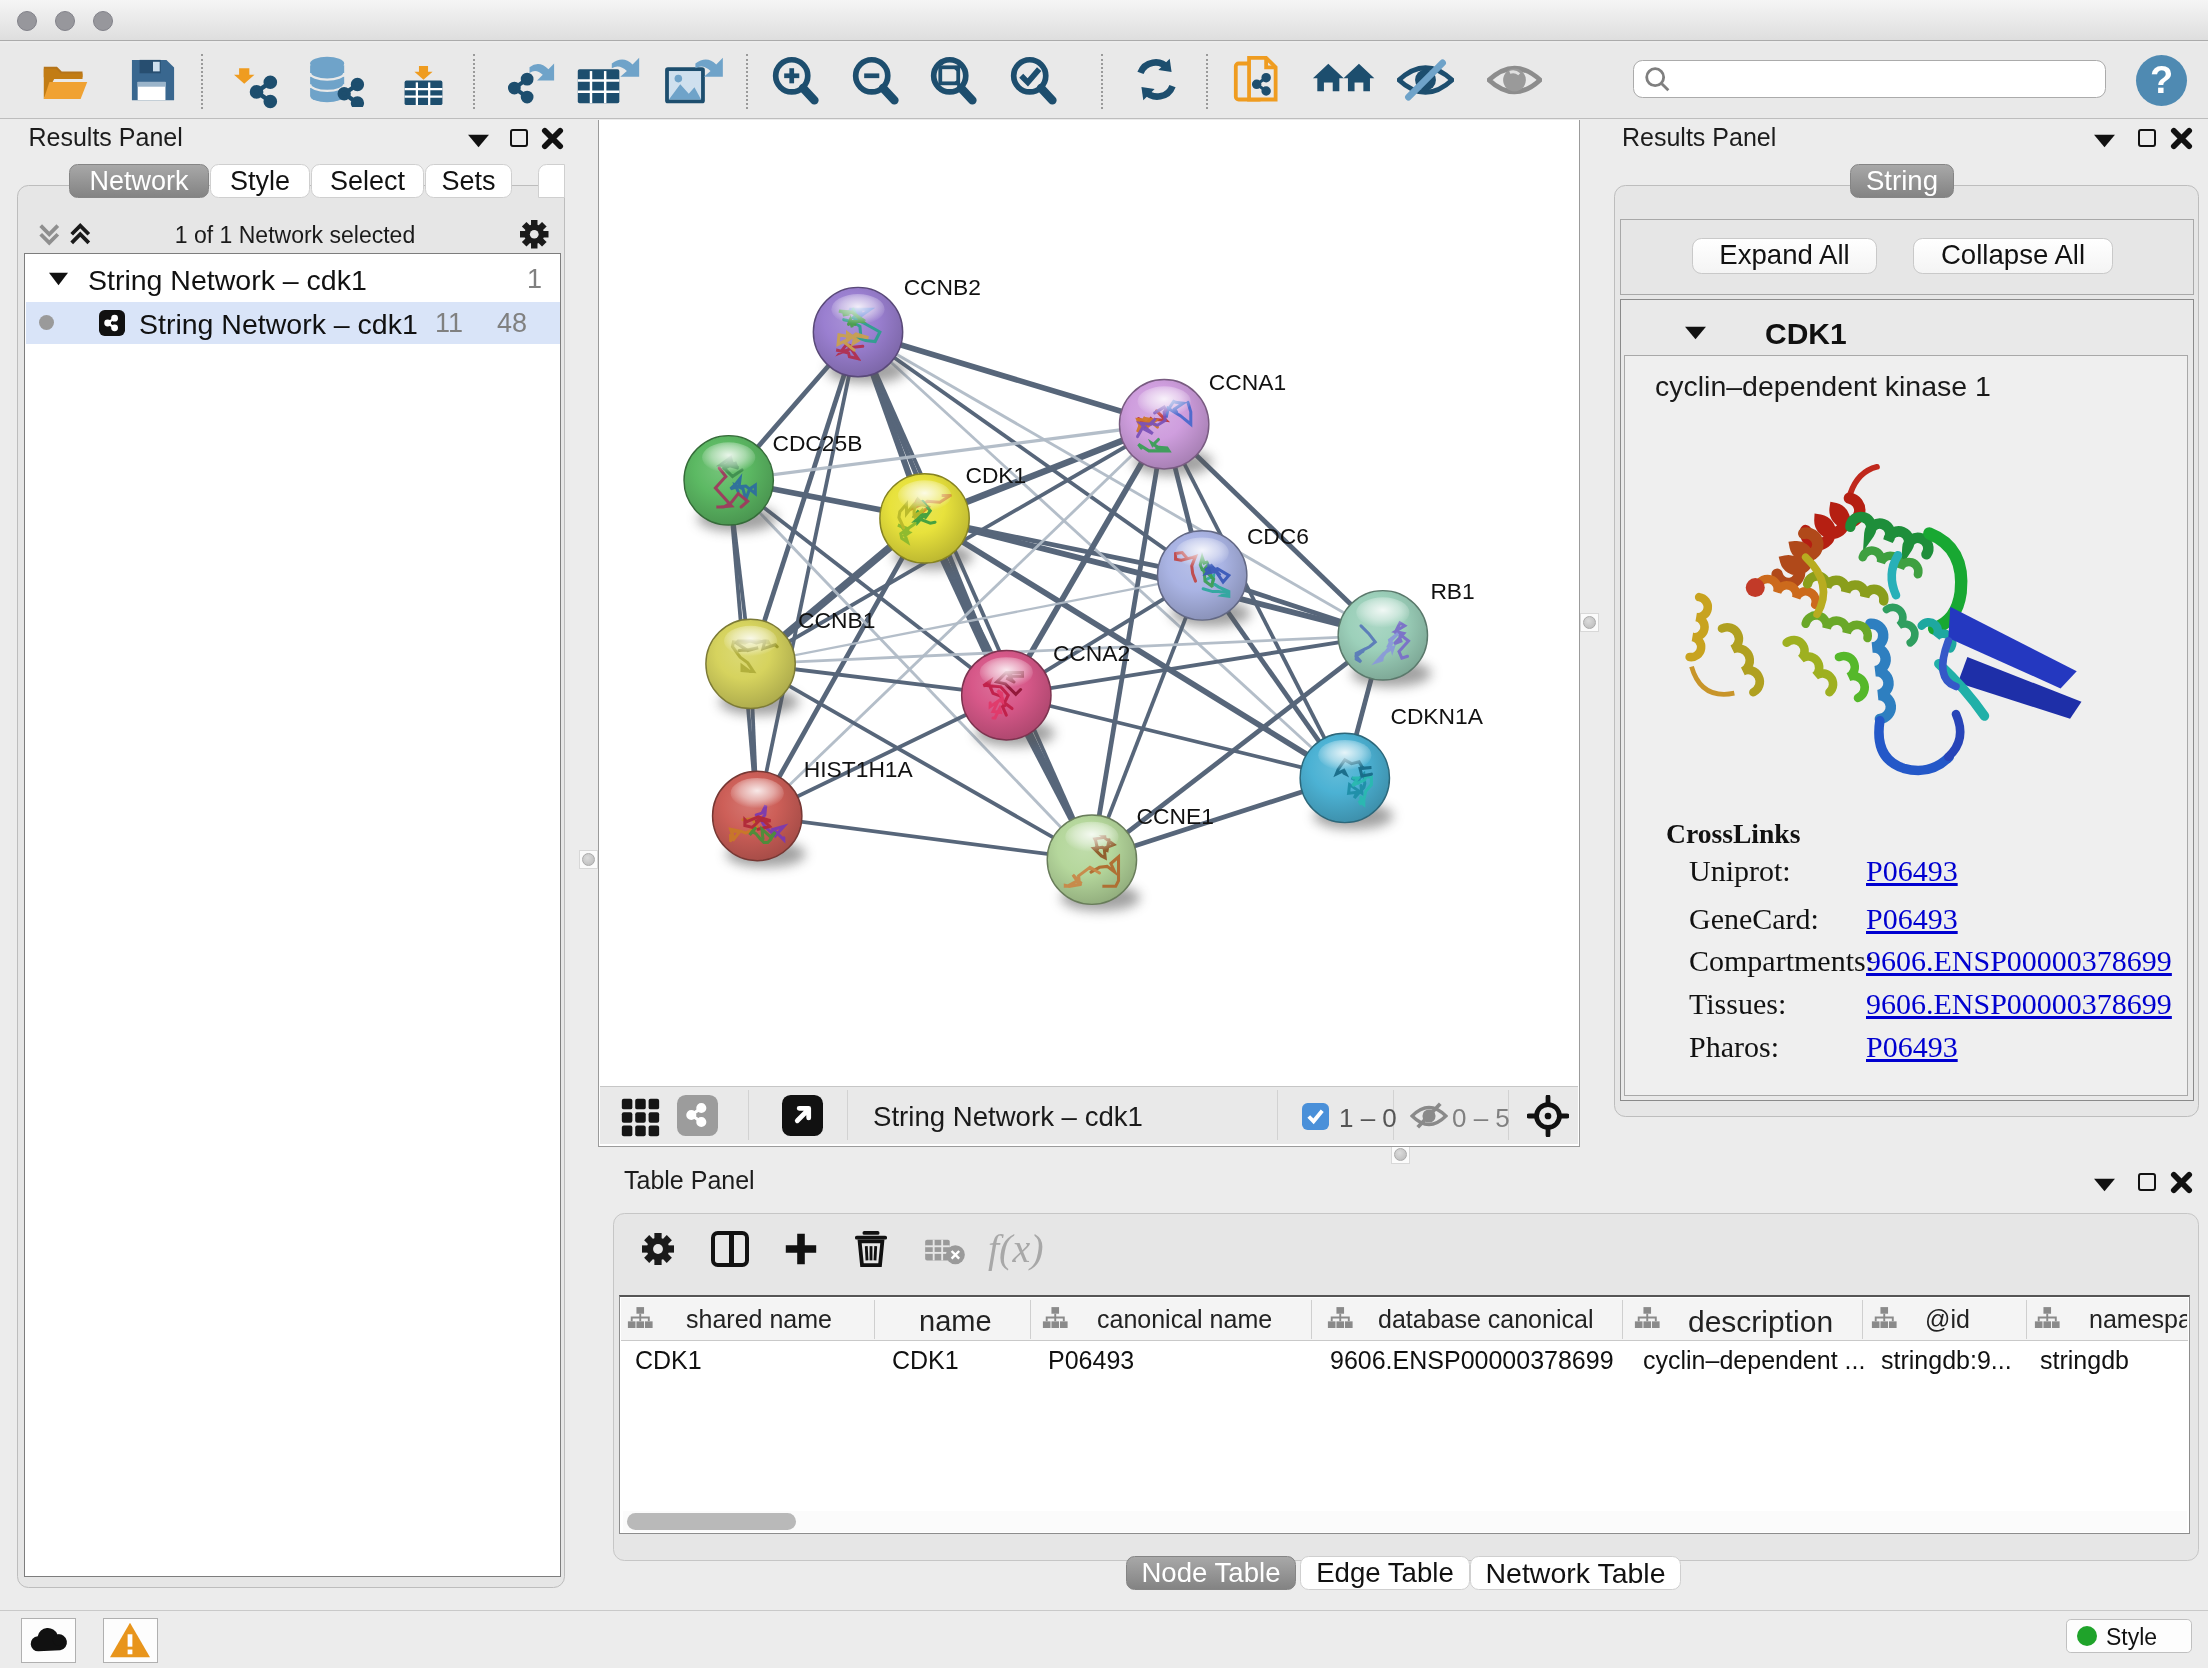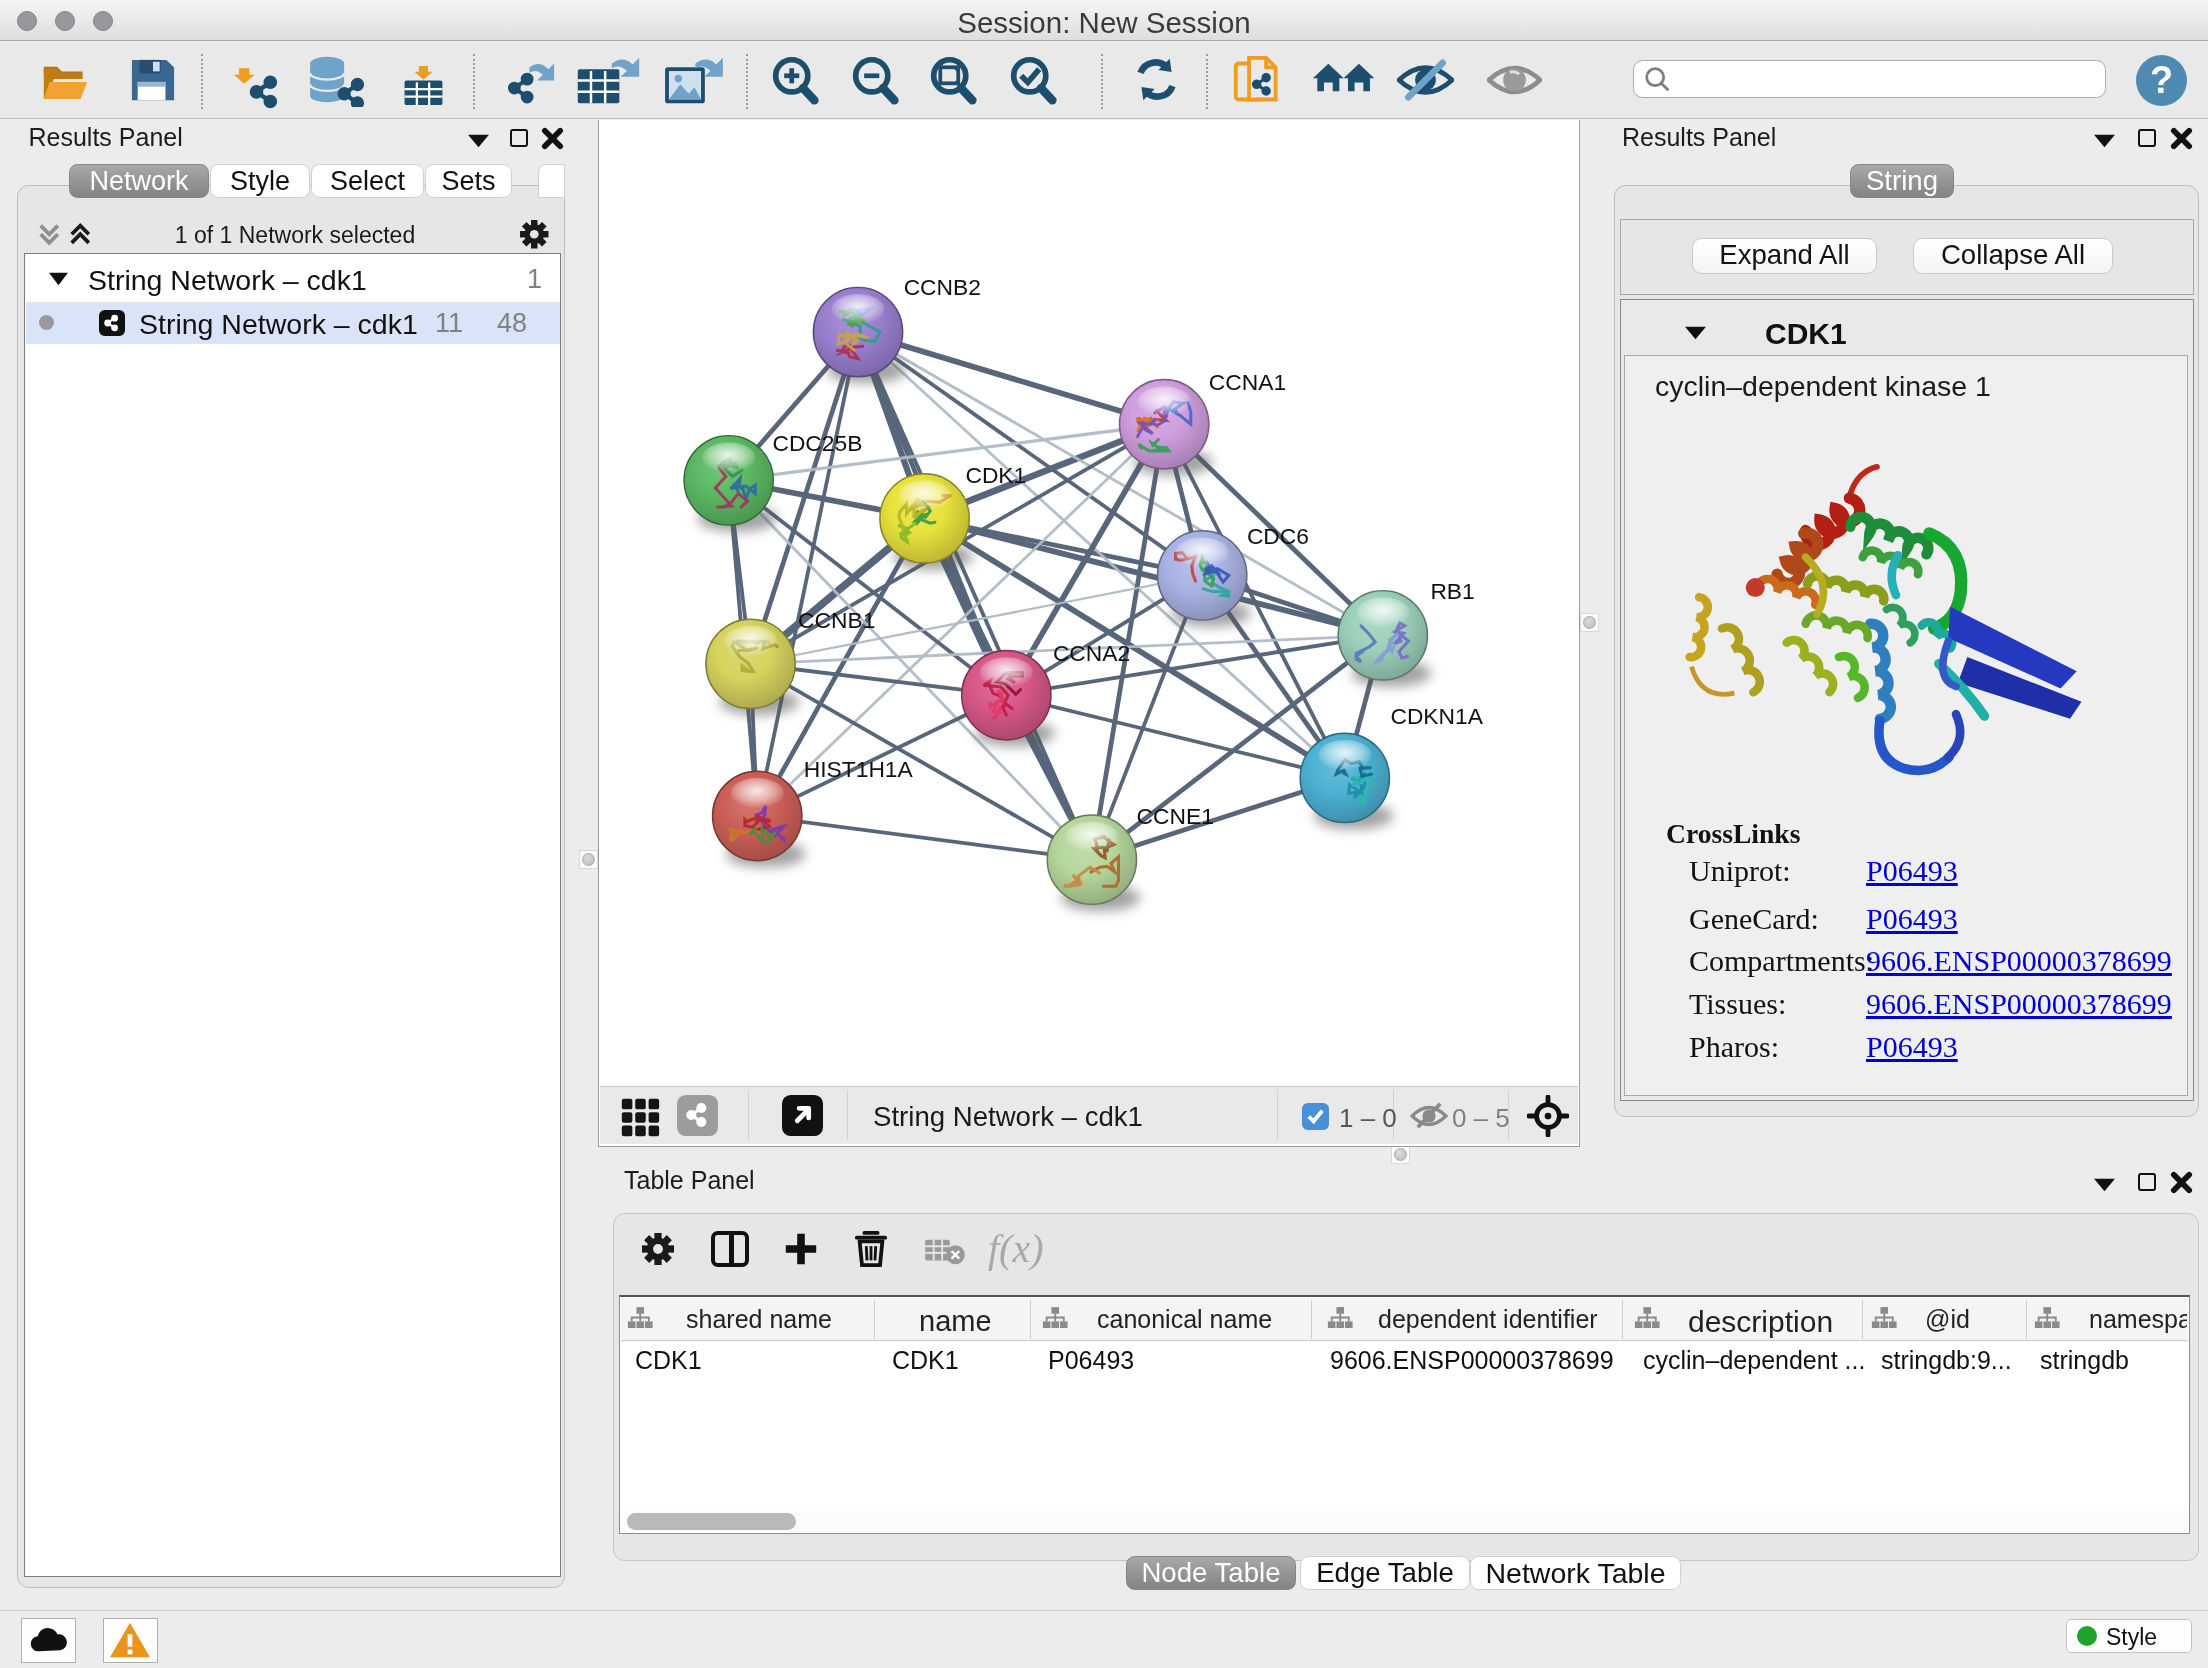--- a/index.html
+++ b/index.html
@@ -2,21 +2,20 @@
 <html style="font-size:15px"><head><meta charset="utf-8"><style>
 *{margin:0;padding:0;box-sizing:border-box}
 html,body{width:2208px;height:1668px;overflow:hidden}
 body{font-family:"Liberation Sans",sans-serif;background:#ececec;position:relative}
 .abs{position:absolute}
 .panel-title{font-size:25px;color:#1c1c1c}
 </style></head><body><div class="abs" style="left:0;top:0;width:2208px;height:41px;background:linear-gradient(#f5f5f5,#dedede);border-bottom:1.9px solid #ababab">
 <div class="abs" style="left:17px;top:10.5px;width:20px;height:20px;border-radius:50%;background:#97979c;border:1px solid #82828a"></div>
 <div class="abs" style="left:55px;top:10.5px;width:20px;height:20px;border-radius:50%;background:#97979c;border:1px solid #82828a"></div>
 <div class="abs" style="left:93px;top:10.5px;width:20px;height:20px;border-radius:50%;background:#97979c;border:1px solid #82828a"></div>
-<div class="abs" style="left:0;top:5.7px;width:2208px;text-align:center;font-size:29.5px;color:#3a3a3a">Session: New Session</div>
 </div>')<div class="abs" style="left:0;top:43px;width:2208px;height:76px;background:#e9e9e9;border-bottom:1.9px solid #bdbdbd"></div><div class="abs" style="left:0;top:43px;width:2208px;height:76px">
     <div style="position:absolute;left:40px;top:14.3px"><svg width="51" height="46" viewBox="0 0 54 48" style="">
         <path d="M4 10 h14 l5 5 h22 v6 h-41 z" fill="#b5741a"></path>
         <path d="M4 44 L4 12 h13 l5 5 h23 v6 h-30 z" fill="#c27c14"></path>
         <path d="M10 26 h40 l-7 18 h-39 z" fill="#f0a233"></path>
       </svg></div>
     <div style="position:absolute;left:129px;top:14.3px"><svg width="48" height="46" viewBox="0 0 50 48" style="">
         <path d="M3 3 h36 l8 8 v34 h-44 z" fill="#39678f"></path>
         <rect x="11" y="3" width="22" height="14" fill="#274e70"></rect>
         <rect x="25" y="5" width="7" height="10" fill="#cfe0ee"></rect>
@@ -579,21 +578,21 @@
     <rect x="2" y="17" width="8" height="7" fill="#8a8a8a"></rect>
     <rect x="11" y="17" width="8" height="7" fill="#8a8a8a"></rect>
     <rect x="20" y="17" width="8" height="7" fill="#8a8a8a"></rect>
     <path d="M15 9 v4 M6 17 v-4 h18 v4 M15 13 v4" stroke="#8a8a8a" stroke-width="2" fill="none"></path>
   </svg><div class="abs" style="left:1097px;top:1305px;font-size:25px;color:#222;width:380px;overflow:hidden;white-space:nowrap">canonical name</div><svg class="abs" width="28.5" height="27" viewBox="0 0 30 28" style="left:1326px;top:1305px">
     <rect x="11" y="2" width="8" height="7" fill="#8a8a8a"></rect>
     <rect x="2" y="17" width="8" height="7" fill="#8a8a8a"></rect>
     <rect x="11" y="17" width="8" height="7" fill="#8a8a8a"></rect>
     <rect x="20" y="17" width="8" height="7" fill="#8a8a8a"></rect>
     <path d="M15 9 v4 M6 17 v-4 h18 v4 M15 13 v4" stroke="#8a8a8a" stroke-width="2" fill="none"></path>
-  </svg><div class="abs" style="left:1378px;top:1305px;font-size:25px;color:#222;width:380px;overflow:hidden;white-space:nowrap">dependent identifier</div><svg class="abs" width="28.5" height="27" viewBox="0 0 30 28" style="left:1633px;top:1305px">
+  </svg><div class="abs" style="left:1378px;top:1305px;font-size:25px;color:#222;width:380px;overflow:hidden;white-space:nowrap">database canonical</div><svg class="abs" width="28.5" height="27" viewBox="0 0 30 28" style="left:1633px;top:1305px">
     <rect x="11" y="2" width="8" height="7" fill="#8a8a8a"></rect>
     <rect x="2" y="17" width="8" height="7" fill="#8a8a8a"></rect>
     <rect x="11" y="17" width="8" height="7" fill="#8a8a8a"></rect>
     <rect x="20" y="17" width="8" height="7" fill="#8a8a8a"></rect>
     <path d="M15 9 v4 M6 17 v-4 h18 v4 M15 13 v4" stroke="#8a8a8a" stroke-width="2" fill="none"></path>
   </svg><div class="abs" style="left:1688px;top:1305px;font-size:30px;color:#222;width:380px;overflow:hidden;white-space:nowrap">description</div><svg class="abs" width="28.5" height="27" viewBox="0 0 30 28" style="left:1870px;top:1305px">
     <rect x="11" y="2" width="8" height="7" fill="#8a8a8a"></rect>
     <rect x="2" y="17" width="8" height="7" fill="#8a8a8a"></rect>
     <rect x="11" y="17" width="8" height="7" fill="#8a8a8a"></rect>
     <rect x="20" y="17" width="8" height="7" fill="#8a8a8a"></rect>

